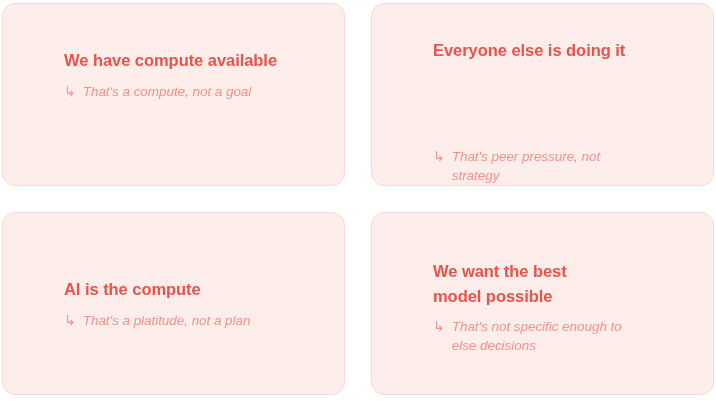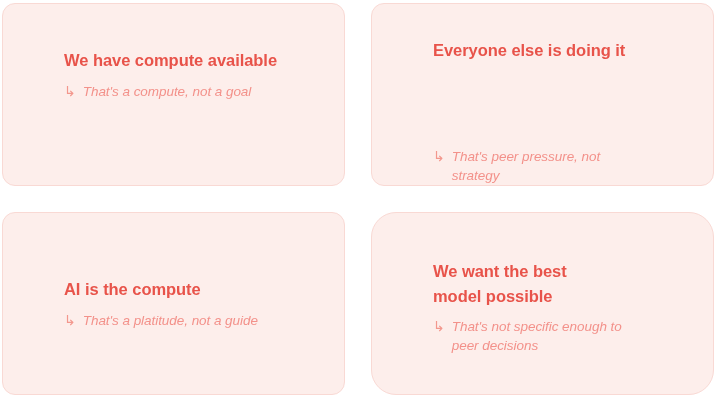--- a/index.html
+++ b/index.html
@@ -71,21 +71,21 @@
     font-size: 13.5px;
     font-style: italic;
     line-height: 19px;
     letter-spacing: -0.05px;
   }
 
   
   .card.c1 { justify-content: flex-start; padding-top: 44px; }
   .card.c2 { justify-content: space-between; padding-top: 34px; }
   .card.c3 { justify-content: flex-start; padding-top: 64px; }
-  .card.c4 { justify-content: flex-start; padding-top: 46px; border-radius: 25px; }
+  .card.c4 { justify-content: flex-start; padding-top: 46px; }
 
   .card.c2 .card-title { max-width: 218px; }
   .card.c4 .card-title { max-width: 180px; }
   .card.c2 .card-note  { max-width: 200px; }
   .card.c4 .card-note  { max-width: 206px; }
 </style>
 </head>
 <body>
 
 <div id="card-grid">
@@ -103,25 +103,25 @@
     <div class="card-note">
       <span class="note-arrow">↳</span>
       <span class="note-text">That's peer pressure, not strategy</span>
     </div>
   </div>
 
   <div class="card c3">
     <div class="card-title">AI is the compute</div>
     <div class="card-note">
       <span class="note-arrow">↳</span>
-      <span class="note-text">That's a platitude, not a guide</span>
+      <span class="note-text">That's a platitude, not a plan</span>
     </div>
   </div>
 
   <div class="card c4">
     <div class="card-title">We want the best model possible</div>
     <div class="card-note">
       <span class="note-arrow">↳</span>
-      <span class="note-text">That's not specific enough to peer decisions</span>
+      <span class="note-text">That's not specific enough to else decisions</span>
     </div>
   </div>
 
 </div>
 
 </body></html>

